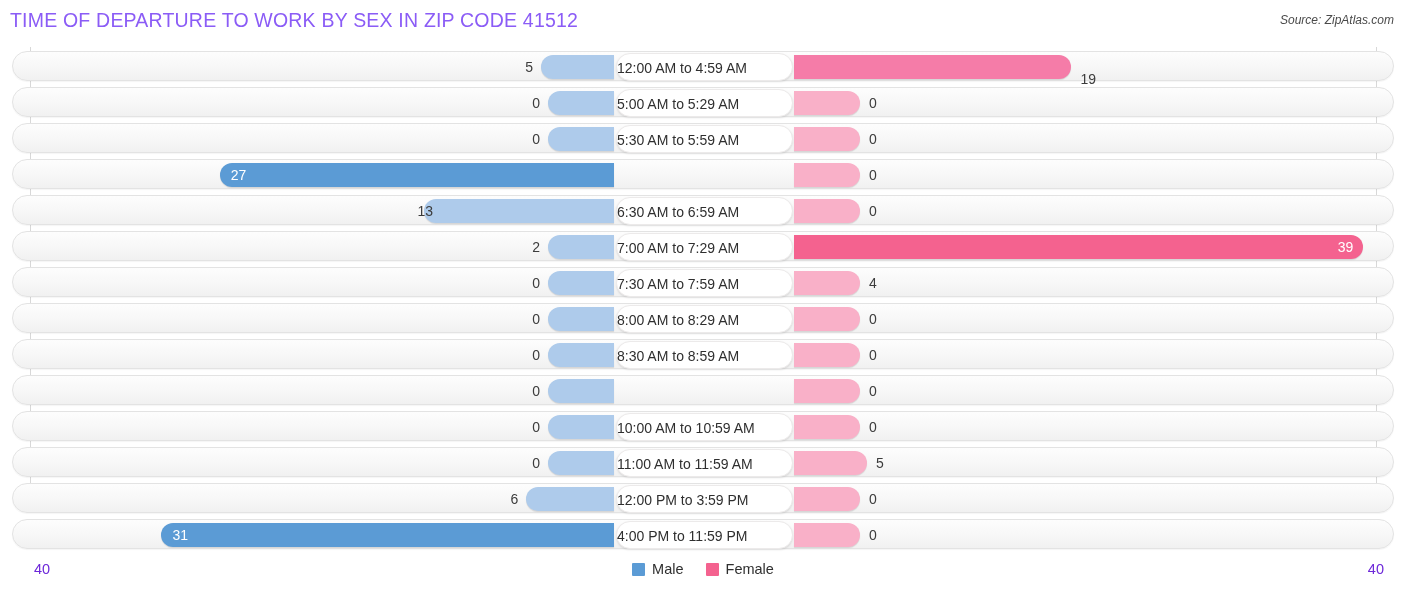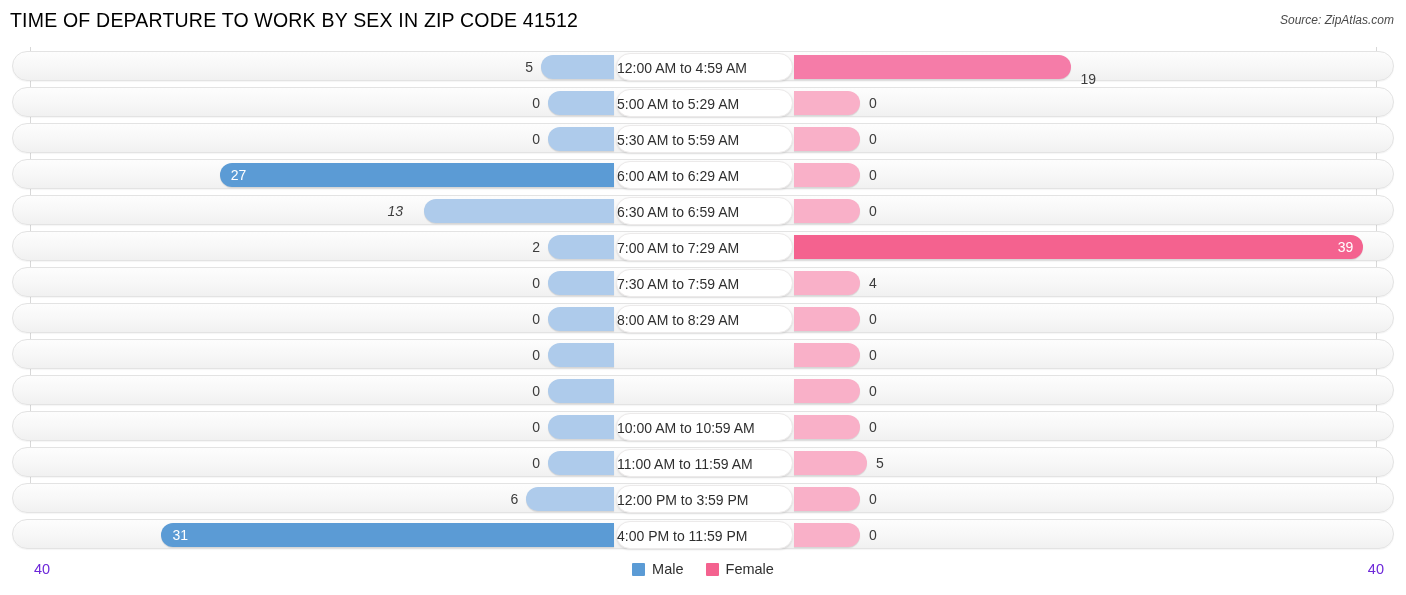--- a/index.html
+++ b/index.html
@@ -11,21 +11,21 @@
     font-family: "Liberation Sans", sans-serif;
     overflow: hidden;
   }
   .page { position: relative; width: 1406px; height: 595px; background:#fff; }
 
   
   .header { position: absolute; top: 0; left: 0; width: 1406px; height: 44px; }
   .title {
     position: absolute; left: 10px; top: 9px;
     font-size: 19.5px; letter-spacing: .2px;
-    color: #000000; font-weight: 400; white-space: nowrap;
+    color: #8b5cf6; font-weight: 400; white-space: nowrap;
   }
   .source {
     position: absolute; right: 12px; top: 13px;
     font-size: 12px; font-style: italic; color: #4a4a4a; white-space: nowrap;
   }
 
   
   .plot { position: absolute; left: 0; top: 47px; width: 1406px; height: 508px; }
 
   .gridline {
@@ -118,27 +118,26 @@
       <div class="row" style="top: 76px;">
         <div class="bar bar-male" style="left: 535px; width: 66px; background: rgb(174, 203, 235);"></div>
         <div class="val val-out-left" style="left: 471px; width: 56px;">0</div>
         <div class="cat">5:30 AM to 5:59 AM</div>
         <div class="bar bar-female" style="left: 781px; width: 66px; background: rgb(249, 176, 200);"></div>
         <div class="val val-out-right" style="left: 856px; width: 56px;">0</div>
       </div>
       <div class="row" style="top: 112px;">
         <div class="bar bar-male" style="left: 206.8px; width: 394.2px; background: rgb(91, 155, 213);"></div>
         <div class="val val-out-right val-in" style="left: 217.8px;">27</div>
-        <div class="cat">6:00 AM to 6:29 AM</div>
         <div class="bar bar-female" style="left: 781px; width: 66px; background: rgb(249, 176, 200);"></div>
         <div class="val val-out-right" style="left: 856px; width: 56px;">0</div>
       </div>
       <div class="row" style="top: 148px;">
         <div class="bar bar-male" style="left: 411.2px; width: 189.8px; background: rgb(174, 203, 235);"></div>
-        <div class="val val-out-left" style="left: 334px; width: 56px; font-style: italic;">13</div>
+        <div class="val val-out-left" style="left: 364px; width: 56px;">13</div>
         <div class="cat">6:30 AM to 6:59 AM</div>
         <div class="bar bar-female" style="left: 781px; width: 66px; background: rgb(249, 176, 200);"></div>
         <div class="val val-out-right" style="left: 856px; width: 56px;">0</div>
       </div>
       <div class="row" style="top: 184px;">
         <div class="bar bar-male" style="left: 535px; width: 66px; background: rgb(174, 203, 235);"></div>
         <div class="val val-out-left" style="left: 471px; width: 56px;">2</div>
         <div class="cat">7:00 AM to 7:29 AM</div>
         <div class="bar bar-female" style="left: 781px; width: 569.4px; background: rgb(244, 98, 143);"></div>
         <div class="val val-out-left val-in" style="left: 1316.4px; width: 24px; text-align: right;">39</div>
@@ -153,20 +152,21 @@
       <div class="row" style="top: 256px;">
         <div class="bar bar-male" style="left: 535px; width: 66px; background: rgb(174, 203, 235);"></div>
         <div class="val val-out-left" style="left: 471px; width: 56px;">0</div>
         <div class="cat">8:00 AM to 8:29 AM</div>
         <div class="bar bar-female" style="left: 781px; width: 66px; background: rgb(249, 176, 200);"></div>
         <div class="val val-out-right" style="left: 856px; width: 56px;">0</div>
       </div>
       <div class="row" style="top: 292px;">
         <div class="bar bar-male" style="left: 535px; width: 66px; background: rgb(174, 203, 235);"></div>
         <div class="val val-out-left" style="left: 471px; width: 56px;">0</div>
+        <div class="cat">8:30 AM to 8:59 AM</div>
         <div class="bar bar-female" style="left: 781px; width: 66px; background: rgb(249, 176, 200);"></div>
         <div class="val val-out-right" style="left: 856px; width: 56px;">0</div>
       </div>
       <div class="row" style="top: 328px;">
         <div class="bar bar-male" style="left: 535px; width: 66px; background: rgb(174, 203, 235);"></div>
         <div class="val val-out-left" style="left: 471px; width: 56px;">0</div>
         <div class="bar bar-female" style="left: 781px; width: 66px; background: rgb(249, 176, 200);"></div>
         <div class="val val-out-right" style="left: 856px; width: 56px;">0</div>
       </div>
       <div class="row" style="top: 364px;">

